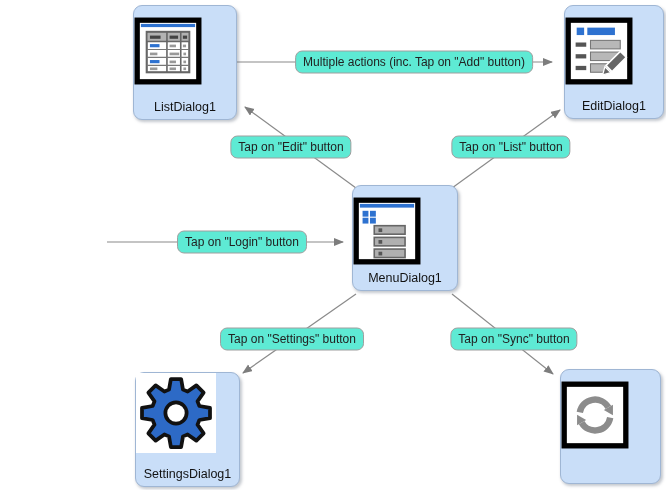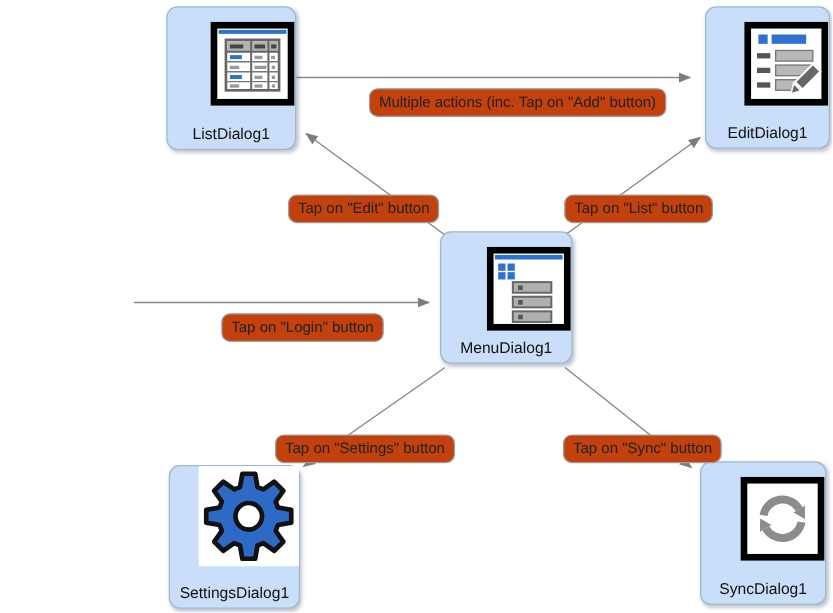--- a/index.html
+++ b/index.html
@@ -5,31 +5,31 @@
   html,body{margin:0;padding:0;background:#fff;}
   .canvas{
     position:relative;width:666px;height:490px;background:#ffffff;
     font-family:"Liberation Sans",sans-serif;overflow:hidden;
   }
   svg.edges{position:absolute;left:0;top:0;width:666px;height:490px;}
   svg.edges line{stroke:#8a8a8a;stroke-width:1.2;}
   .node{
     position:absolute;background:#c9def8;border:1px solid #9fb6d4;border-radius:9px;
     box-shadow:1.5px 2px 3px rgba(100,110,125,.38);
-    display:flex;flex-direction:column;align-items:flex-end;padding-top:11px;box-sizing:border-box;
+    display:flex;flex-direction:column;align-items:flex-start;padding-top:11px;box-sizing:border-box;
   }
   .node-label{
     position:absolute;bottom:5px;left:0;right:0;text-align:center;
     font-size:12.5px;color:#111;
   }
   .icon-plate{background:#fff;line-height:0;}
   .edge-label{
     position:absolute;transform:translate(-50%,-50%);
-    background:#c2410c;border:1px solid #9e9e9e;border-radius:7px;
-    padding:3px 7px 4px 7px;font-size:12px;color:#222;white-space:nowrap;margin-top:20px;
+    background:#5eead4;border:1px solid #9e9e9e;border-radius:7px;
+    padding:3px 7px 4px 7px;font-size:12px;color:#222;white-space:nowrap;
   }
   .badge{position:absolute;left:9px;top:1px;line-height:0;}
 </style>
 </head>
 <body>
 
 <div class="canvas">
 
   <svg class="edges">
     <defs>
@@ -126,21 +126,20 @@
   <div class="node" style="left:560px;top:369px;width:101px;height:115px">
     <svg viewBox="0 0 64 64" width="68" height="68">
       <rect x="3" y="3" width="58" height="58" fill="#fff" stroke="#000" stroke-width="5"></rect>
       <path d="M 17.7 29.5 A 14.5 14.5 0 0 1 44.6 24.8" fill="none" stroke="#8c8c8c" stroke-width="6"></path>
       <polygon points="48.9,32.2 48.9,22.3 40.3,27.3" fill="#8c8c8c"></polygon>
       <g transform="rotate(180 32 32)">
         <path d="M 17.7 29.5 A 14.5 14.5 0 0 1 44.6 24.8" fill="none" stroke="#8c8c8c" stroke-width="6"></path>
         <polygon points="48.9,32.2 48.9,22.3 40.3,27.3" fill="#8c8c8c"></polygon>
       </g>
     </svg>
-    <span class="node-label">SyncDialog1</span>
   </div>
 
   <div class="edge-label" style="left:414px;top:62px">Multiple actions (inc. Tap on "Add" button)</div>
   <div class="edge-label" style="left:291px;top:147px">Tap on "Edit" button</div>
   <div class="edge-label" style="left:511px;top:147px">Tap on "List" button</div>
   <div class="edge-label" style="left:242px;top:242px">Tap on "Login" button</div>
   <div class="edge-label" style="left:292px;top:339px">Tap on "Settings" button</div>
   <div class="edge-label" style="left:514px;top:339px">Tap on "Sync" button</div>
 
 </div>

